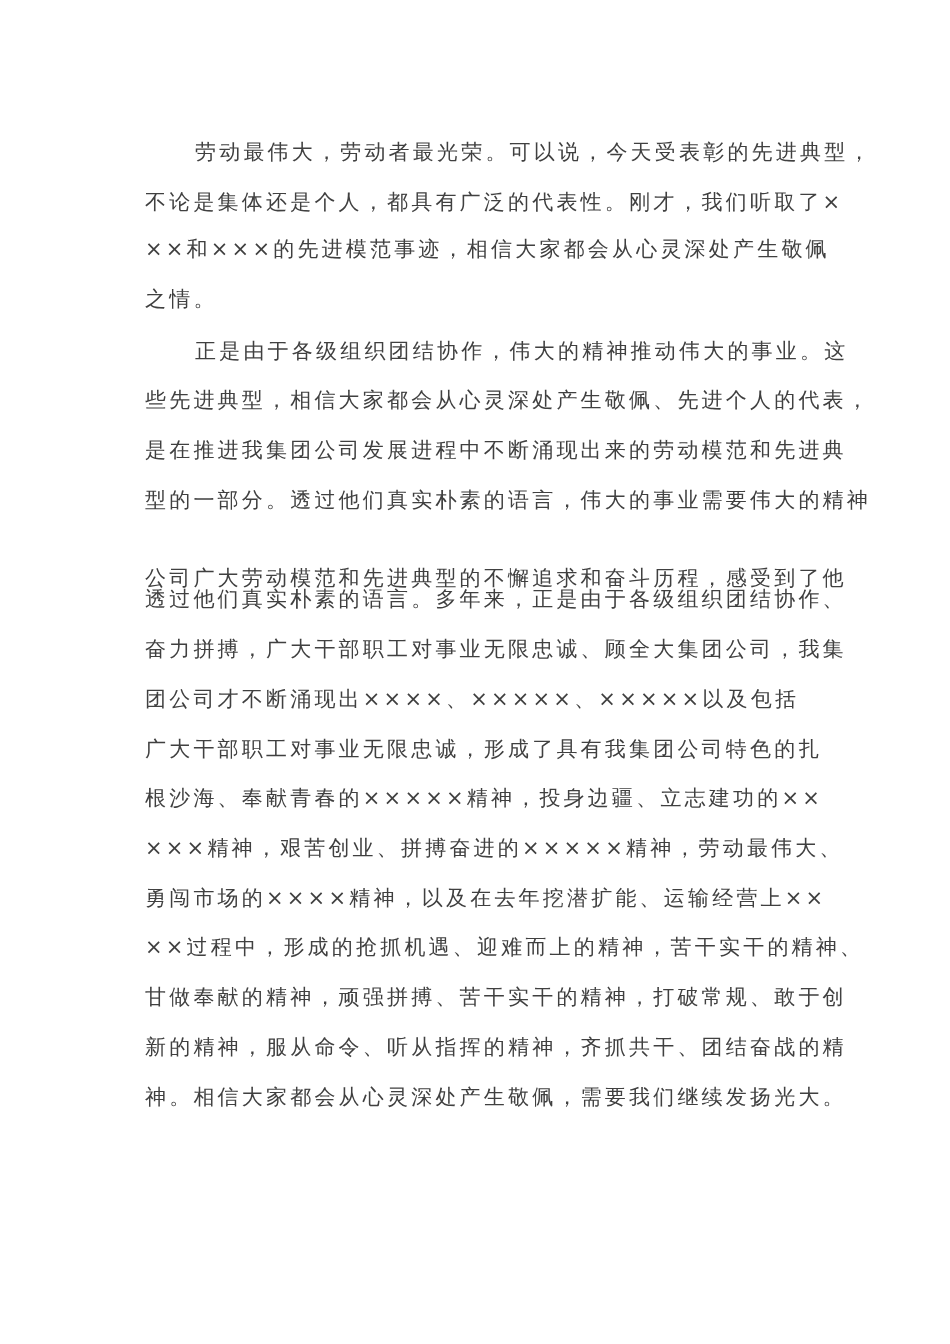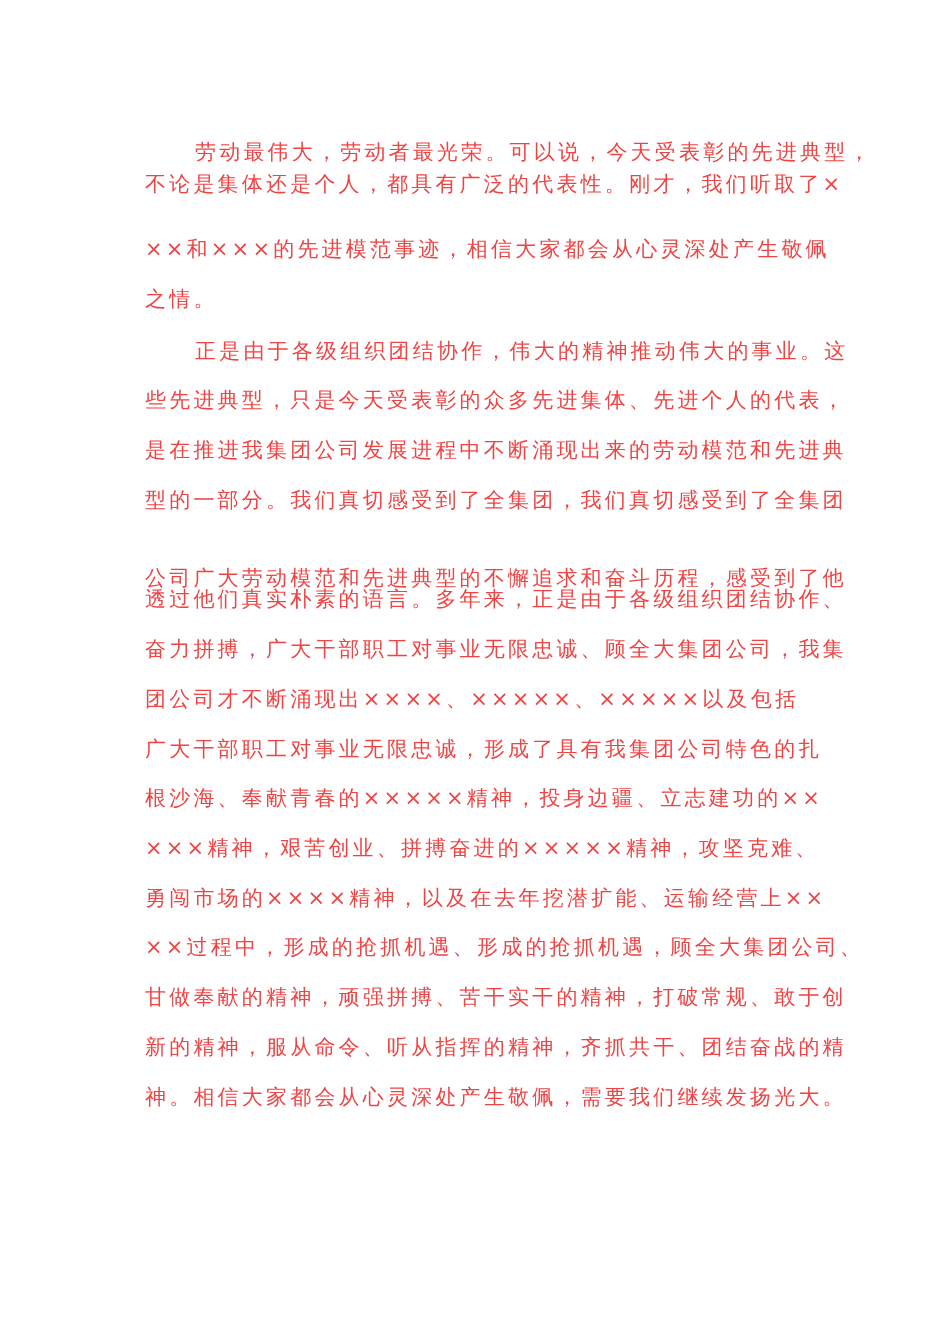--- a/index.html
+++ b/index.html
@@ -20,50 +20,50 @@
       width: 950px;
       height: 1344px;
       background: #ffffff;
     }
     .line {
       position: absolute;
       left: 145px;
       font-family: "DejaVu Sans", sans-serif;
       font-size: 21px;
       line-height: 28px;
-      color: #ef4444;
+      color: #404040;
       white-space: nowrap;
       letter-spacing: 3.2px;
       margin: 0;
     }
     .line.indent {
       left: 195px;
     }
   </style>
 </head>
 <body>
 
 <div class="page">
   <div>
     <p class="line indent" style="top:138px">劳动最伟大，劳动者最光荣。可以说，今天受表彰的先进典型，</p>
-    <p class="line" style="top:170px">不论是集体还是个人，都具有广泛的代表性。刚才，我们听取了×</p>
+    <p class="line" style="top:188px">不论是集体还是个人，都具有广泛的代表性。刚才，我们听取了×</p>
     <p class="line" style="top:235px">××和×××的先进模范事迹，相信大家都会从心灵深处产生敬佩</p>
     <p class="line" style="top:285px">之情。</p>
   </div>
   <div>
     <p class="line indent" style="top:337px">正是由于各级组织团结协作，伟大的精神推动伟大的事业。这</p>
-    <p class="line" style="top:386px">些先进典型，只是今天受表彰的众多先进集体、先进个人的代表，</p>
+    <p class="line" style="top:386px">些先进典型，相信大家都会从心灵深处产生敬佩、先进个人的代表，</p>
     <p class="line" style="top:436px">是在推进我集团公司发展进程中不断涌现出来的劳动模范和先进典</p>
-    <p class="line" style="top:486px">型的一部分。我们真切感受到了全集团，我们真切感受到了全集团</p>
+    <p class="line" style="top:486px">型的一部分。透过他们真实朴素的语言，伟大的事业需要伟大的精神</p>
     <p class="line" style="top:564px">公司广大劳动模范和先进典型的不懈追求和奋斗历程，感受到了他</p>
     <p class="line" style="top:585px">透过他们真实朴素的语言。多年来，正是由于各级组织团结协作、</p>
     <p class="line" style="top:635px">奋力拼搏，广大干部职工对事业无限忠诚、顾全大集团公司，我集</p>
     <p class="line" style="top:685px">团公司才不断涌现出××××、×××××、×××××以及包括</p>
     <p class="line" style="top:735px">广大干部职工对事业无限忠诚，形成了具有我集团公司特色的扎</p>
     <p class="line" style="top:784px">根沙海、奉献青春的×××××精神，投身边疆、立志建功的××</p>
-    <p class="line" style="top:834px">×××精神，艰苦创业、拼搏奋进的×××××精神，攻坚克难、</p>
+    <p class="line" style="top:834px">×××精神，艰苦创业、拼搏奋进的×××××精神，劳动最伟大、</p>
     <p class="line" style="top:884px">勇闯市场的××××精神，以及在去年挖潜扩能、运输经营上××</p>
-    <p class="line" style="top:933px">××过程中，形成的抢抓机遇、形成的抢抓机遇，顾全大集团公司、</p>
+    <p class="line" style="top:933px">××过程中，形成的抢抓机遇、迎难而上的精神，苦干实干的精神、</p>
     <p class="line" style="top:983px">甘做奉献的精神，顽强拼搏、苦干实干的精神，打破常规、敢于创</p>
     <p class="line" style="top:1033px">新的精神，服从命令、听从指挥的精神，齐抓共干、团结奋战的精</p>
     <p class="line" style="top:1083px">神。相信大家都会从心灵深处产生敬佩，需要我们继续发扬光大。</p>
   </div>
 </div>
 
 </body></html>

